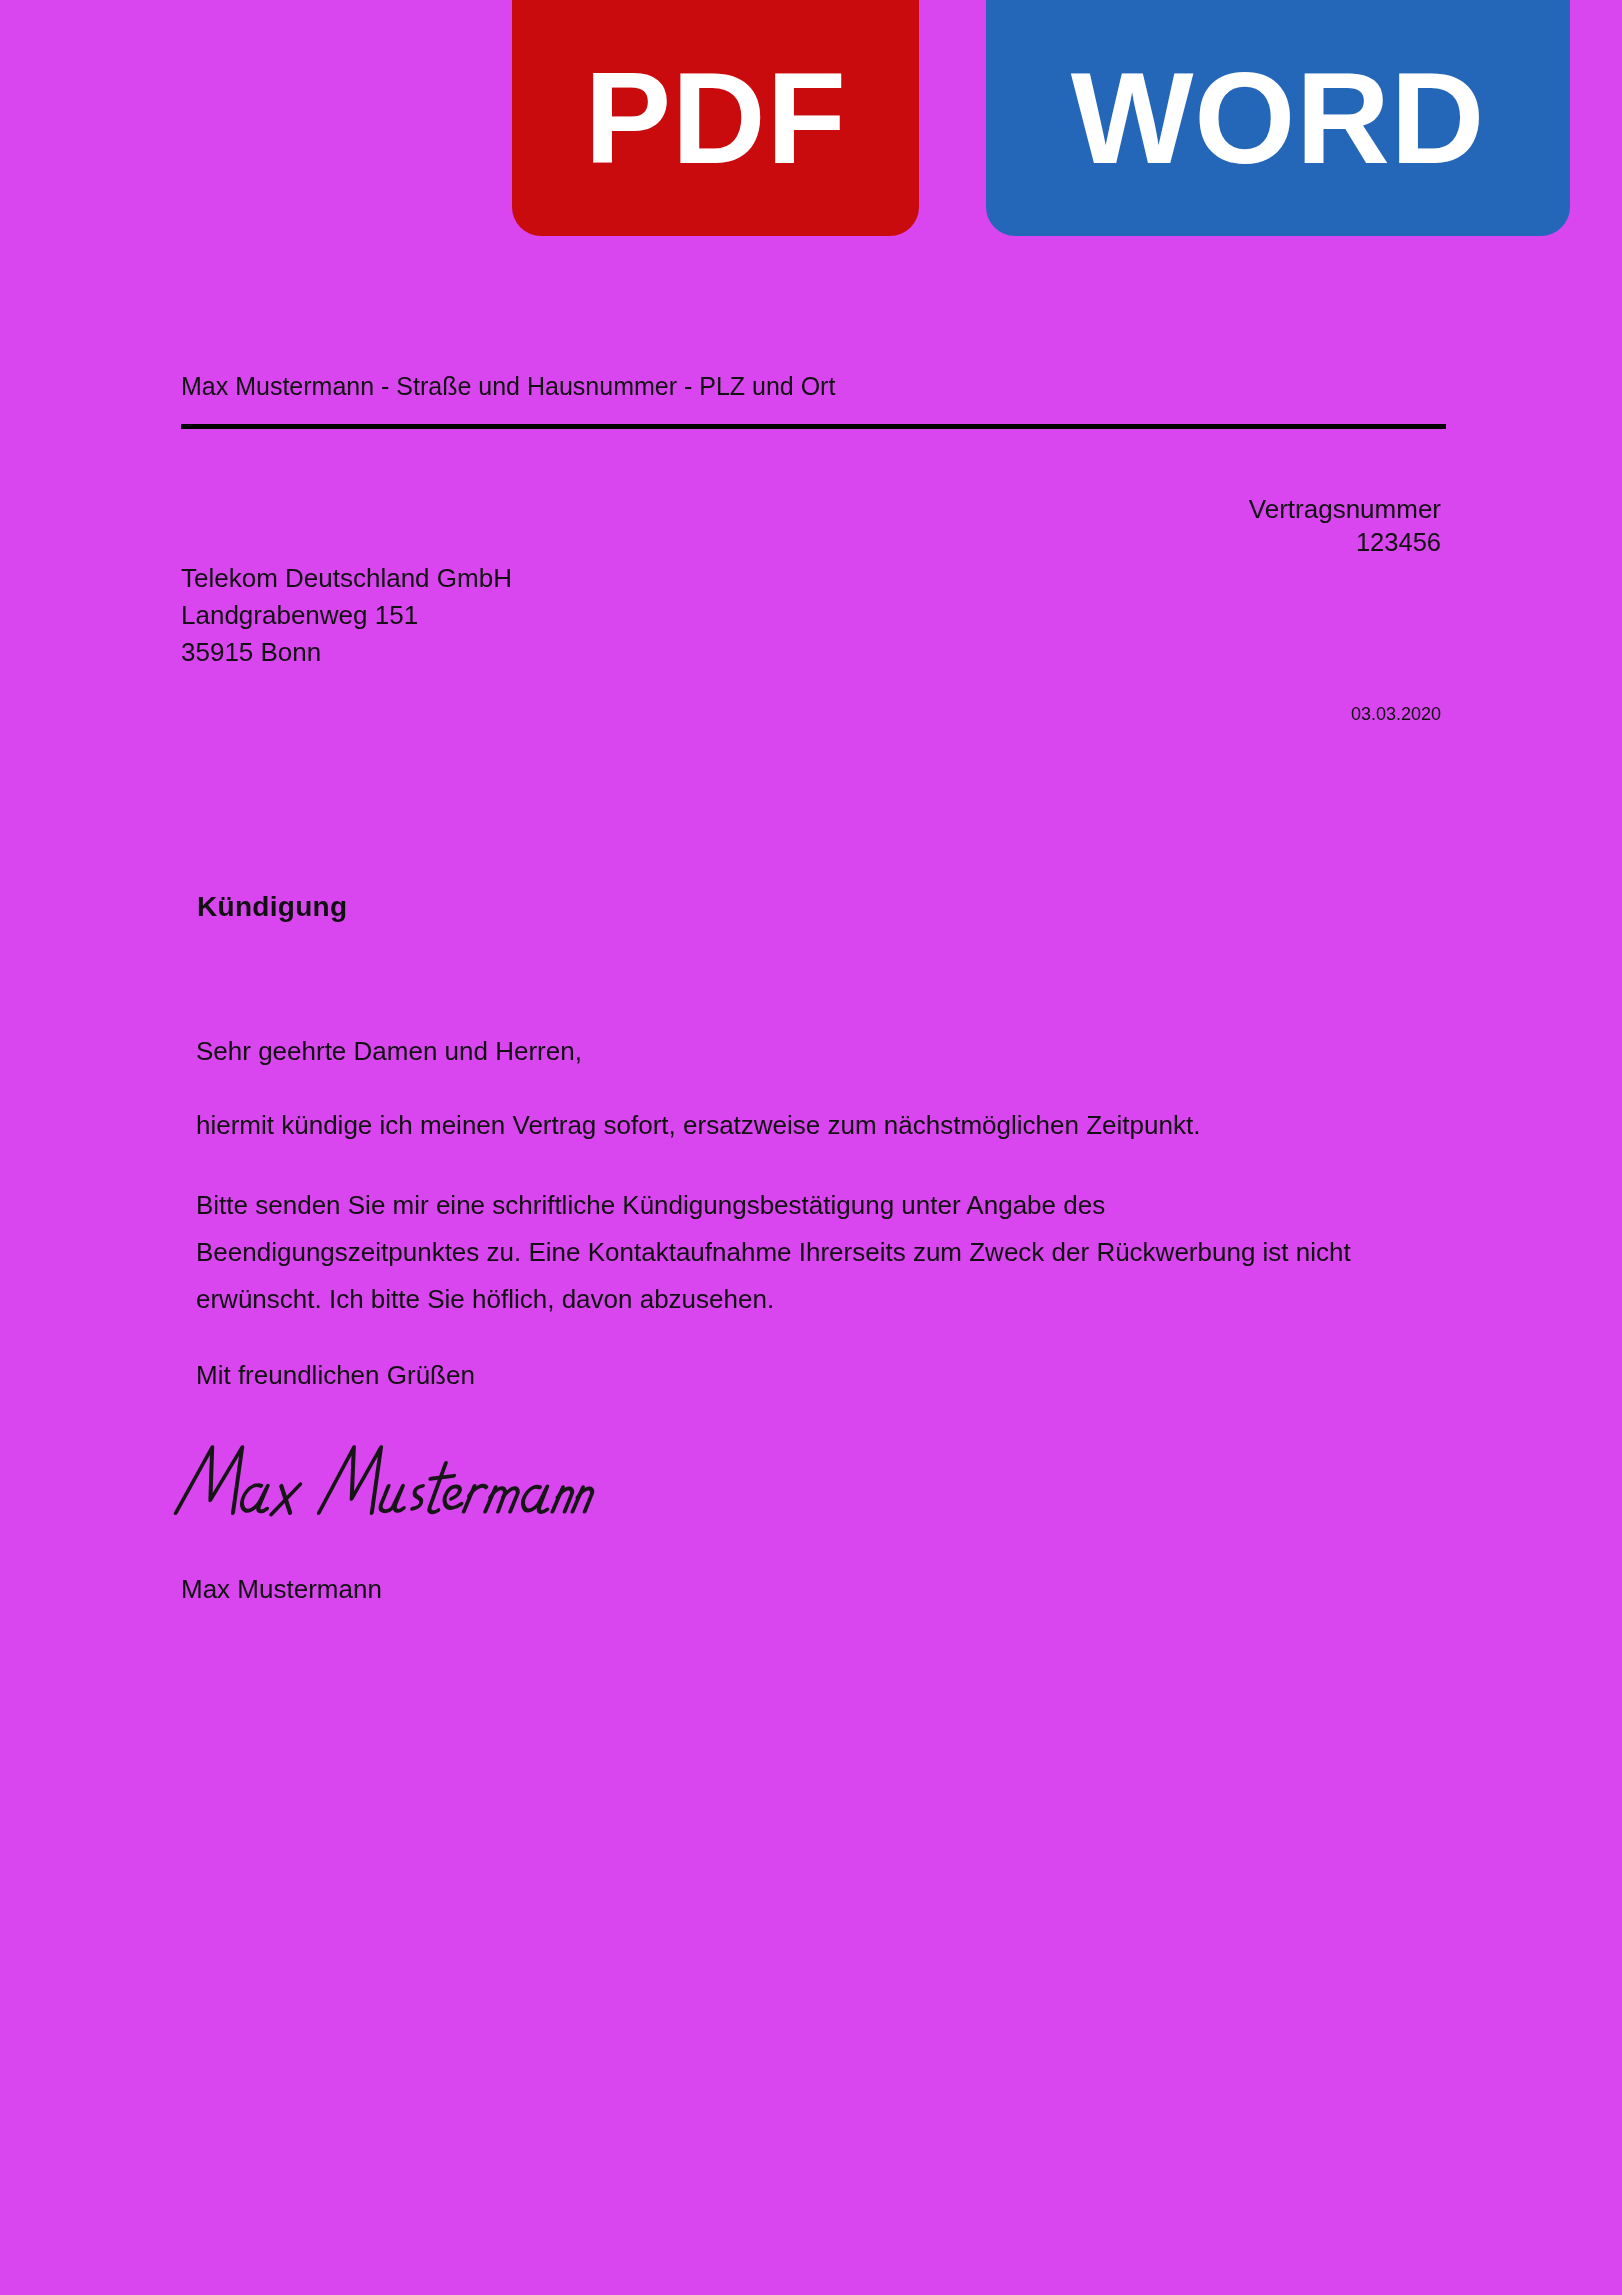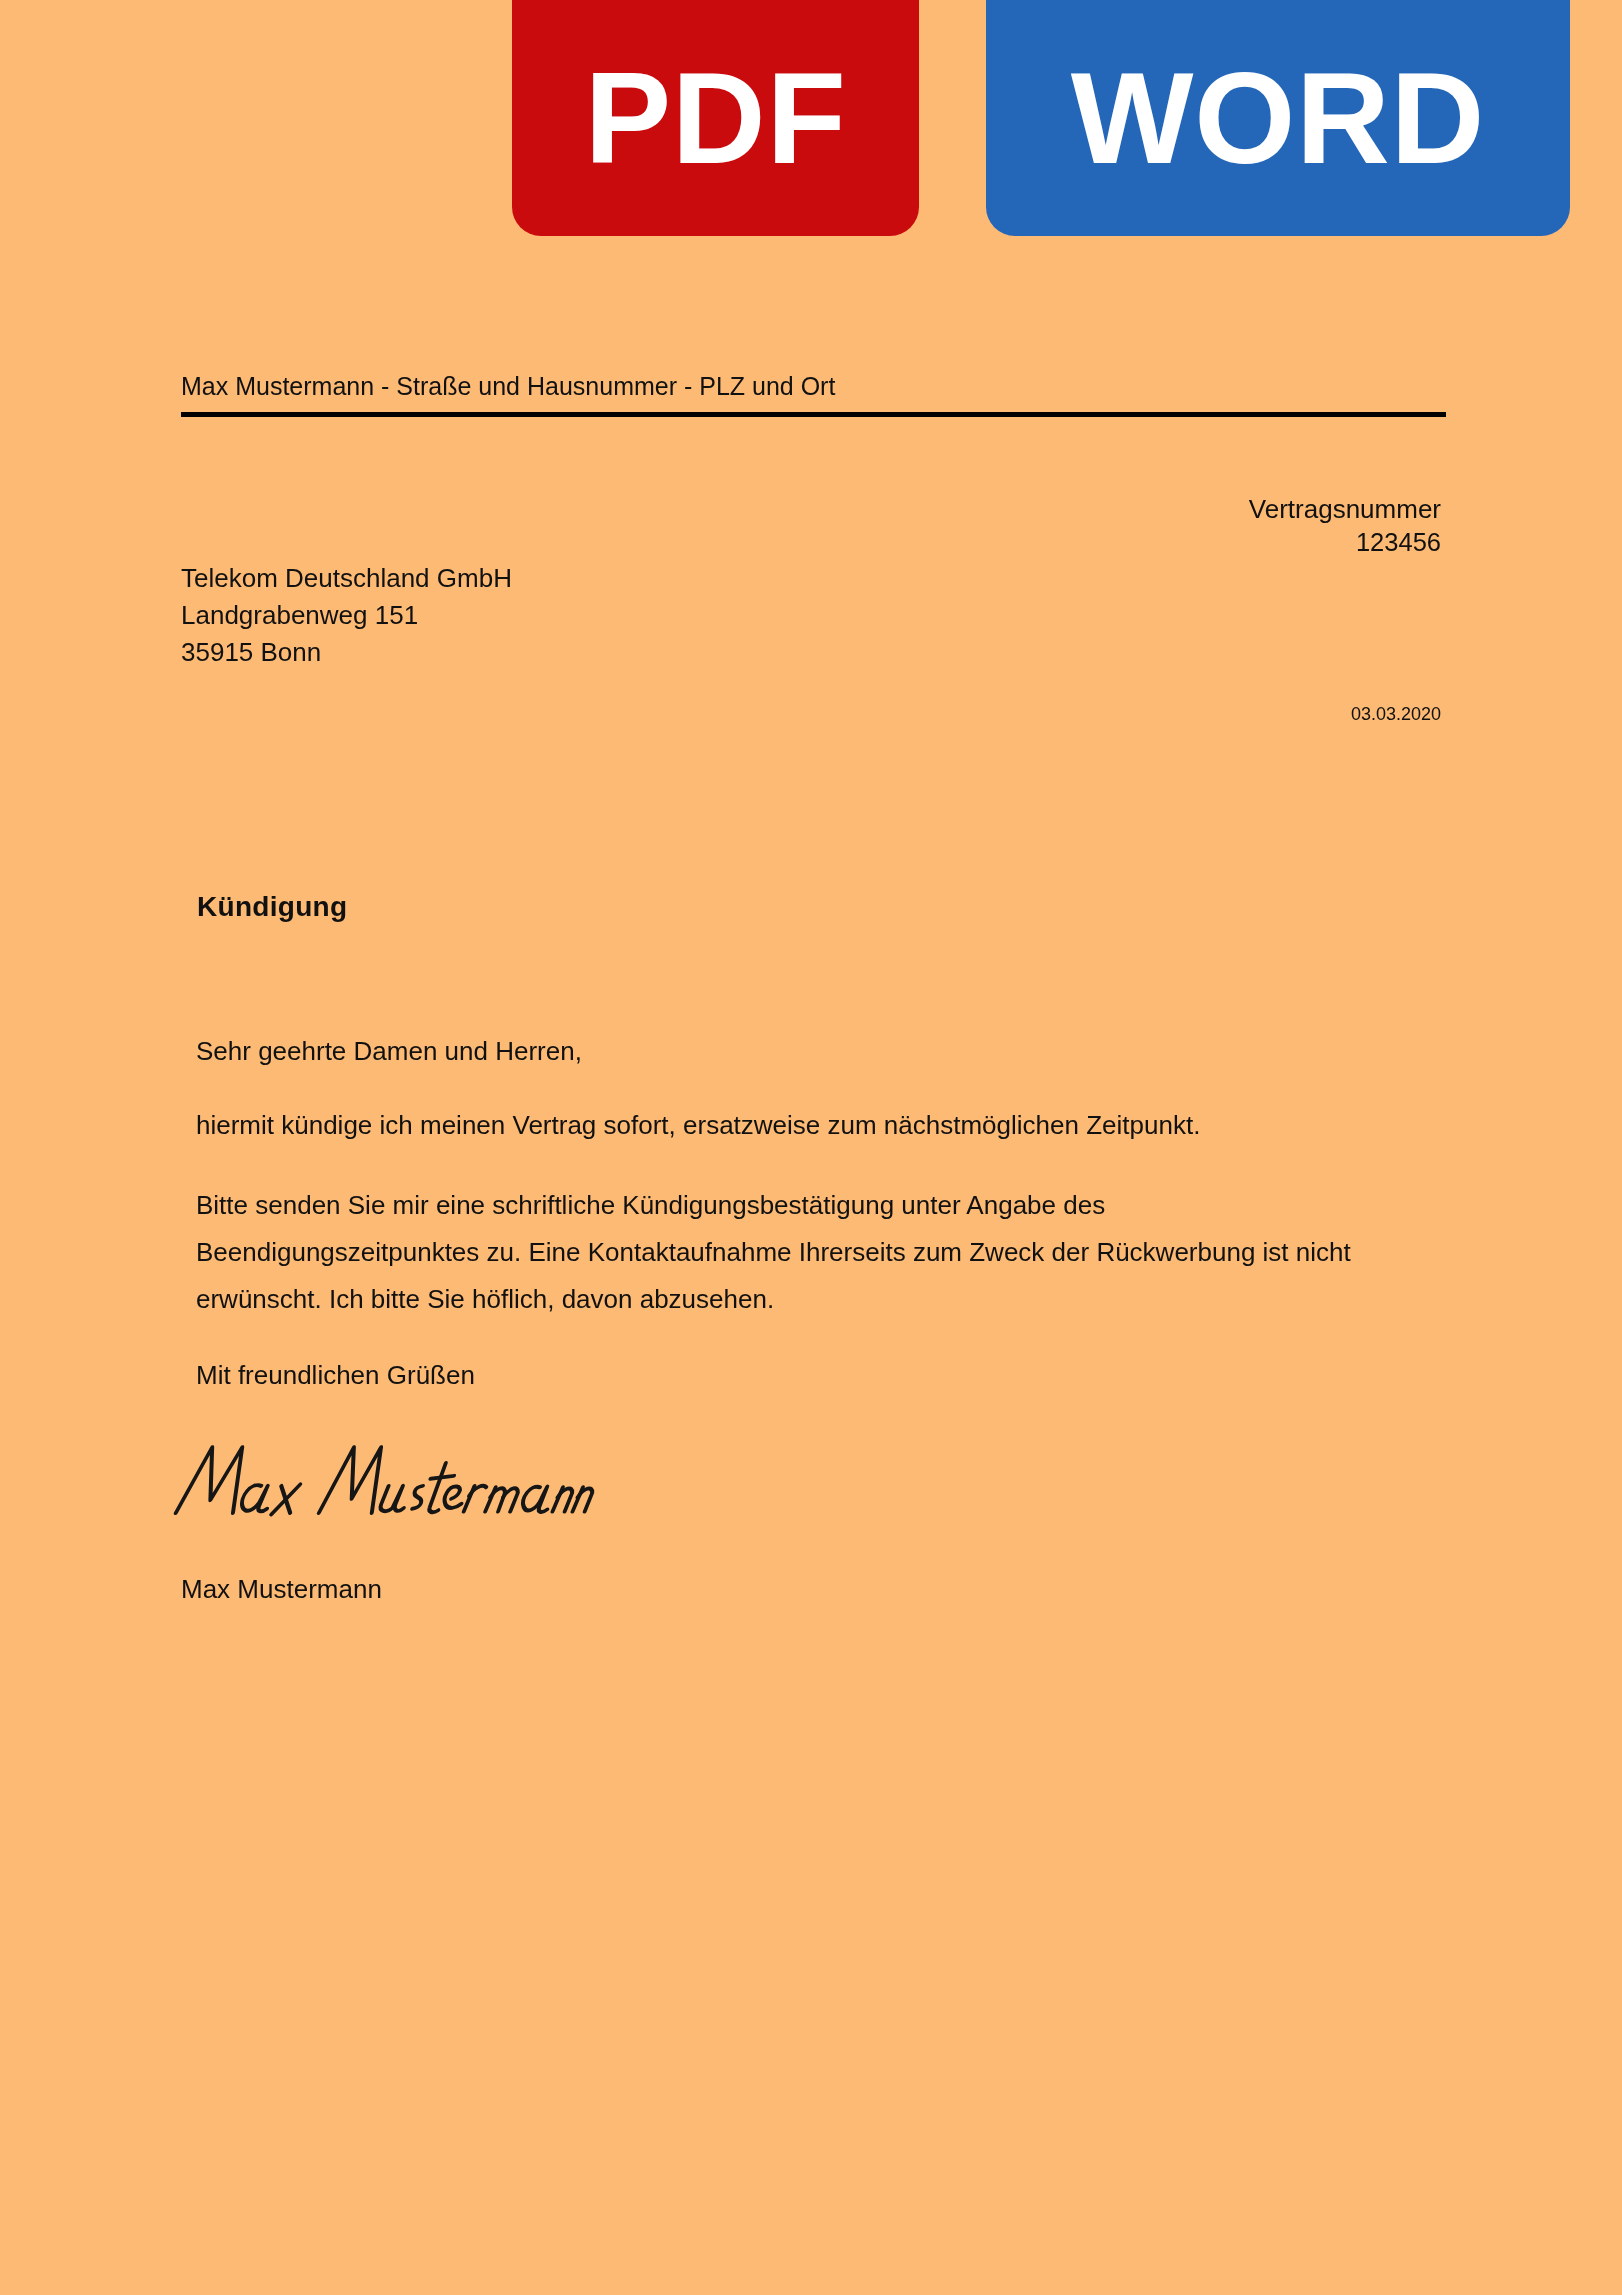--- a/index.html
+++ b/index.html
@@ -1,20 +1,20 @@
 <!DOCTYPE html>
 <html style="font-size:10.5px"><head>
 <meta charset="utf-8">
 <style>
   html, body { margin: 0; padding: 0; background: #ffffff; }
   .page {
     position: relative;
     width: 1623px;
     height: 2295px;
-    background: #fdba74;
+    background: #d946ef;
     font-family: "Liberation Sans", sans-serif;
     color: #111111;
     overflow: hidden;
   }
 
   
   .dl-btn {
     position: absolute;
     top: 0;
     height: 236px;
@@ -31,21 +31,21 @@
     user-select: none;
   }
   .dl-btn.pdf  { left: 512px;  width: 407px; }
   .dl-btn.word { left: 986px; width: 584px; }
 
   
   .sender-line {
     position: absolute;
     left: 181px; top: 372px; width: 1265px;
     font-size: 25px; line-height: 29px;
-    padding-bottom: 11px;
+    padding-bottom: 23px;
     border-bottom: 5.9px solid #000000;
     white-space: nowrap;
   }
   .right-text { text-align: right; }
   .contract-label  { position: absolute; left: 181px; top: 494px;  width: 1260px; font-size: 26px; }
   .contract-number { position: absolute; left: 181px; top: 528px;  width: 1260px; font-size: 25.5px; }
   .recipient       { position: absolute; left: 181px; top: 560px;  width: 785px; font-size: 26px; line-height: 37px; white-space: pre-line; }
   .letter-date     { position: absolute; left: 181px; top: 704px; width: 1260px; font-size: 18px; }
 
   .subject {

